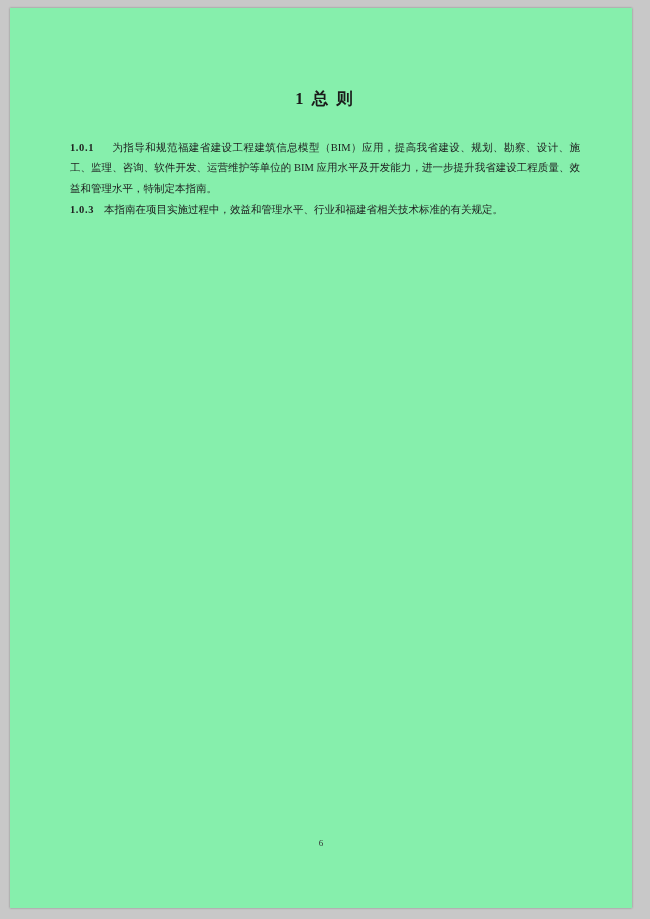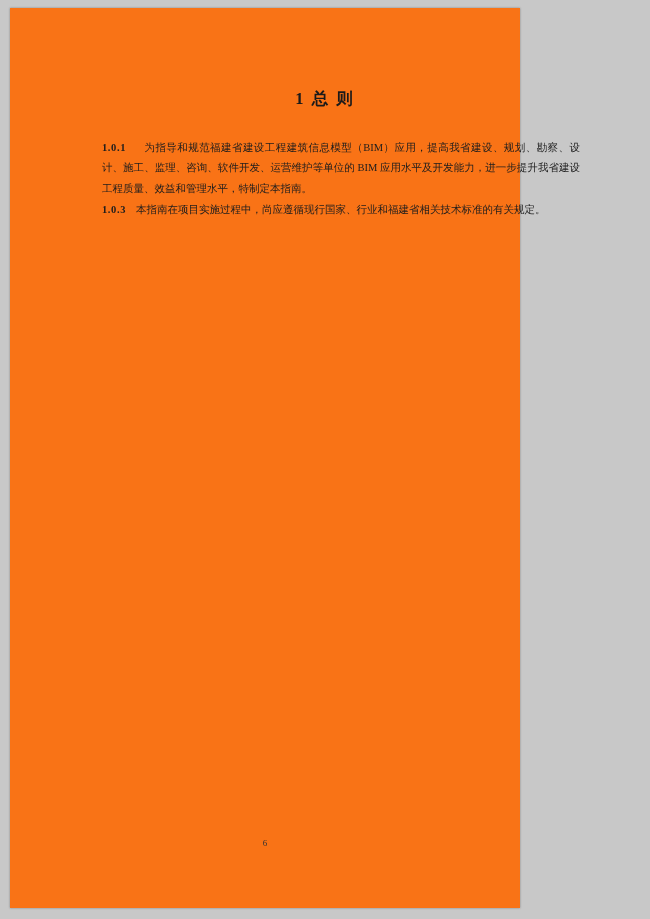--- a/index.html
+++ b/index.html
@@ -10,23 +10,23 @@
   body {
     width: 650px;
     height: 919px;
     overflow: hidden;
     font-family: "Liberation Serif", "DejaVu Serif", serif;
   }
   .page {
     position: absolute;
     left: 10px;
     top: 8px;
-    width: 510px;
+    width: 622px;
     height: 900px;
-    background: #f97316;
+    background: #86efac;
     box-shadow: 0 0 2px rgba(0,0,0,0.35);
     box-sizing: border-box;
   }
   .content {
     position: absolute;
     left: 60px;
     top: 0;
     width: 510px;
     height: 100%;
   }
@@ -35,21 +35,20 @@
     padding-top: 80px;
     text-align: center;
     font-size: 16.5px;
     font-weight: bold;
     letter-spacing: 2px;
     color: #1a1a1a;
     font-family: "Liberation Serif", "DejaVu Serif", serif;
   }
   .body-block {
     margin-top: 28px;
-    margin-left: 32px;
   }
   .para {
     margin: 0 0 1px 0;
     font-size: 10.5px;
     line-height: 1.95;
     color: #1d1d1d;
     text-align: justify;
     text-justify: inter-ideograph;
     font-family: "Liberation Serif", "DejaVu Serif", serif;
   }
@@ -73,19 +72,19 @@
 </head>
 <body>
 
 <div class="page">
   <div class="content">
 
     <h1 class="doc-title">1  总  则</h1>
 
     <div class="body-block">
       <p class="para p1"><span class="num">1.0.1</span><span>为指导和规范福建省建设工程建筑信息模型（BIM）应用，提高我省建设、规划、勘察、设计、施工、监理、咨询、软件开发、运营维护等单位的 BIM 应用水平及开发能力，进一步提升我省建设工程质量、效益和管理水平，特制定本指南。</span></p>
-      <p class="para p3"><span class="num">1.0.3</span><span>本指南在项目实施过程中，尚应遵循现行国家、行业和福建省相关技术标准的有关规定。</span></p>
+      <p class="para p3"><span class="num">1.0.3</span><span>本指南在项目实施过程中，效益和管理水平、行业和福建省相关技术标准的有关规定。</span></p>
     </div>
 
   </div>
 
   <div class="page-number">6</div>
 </div>
 
 </body></html>

